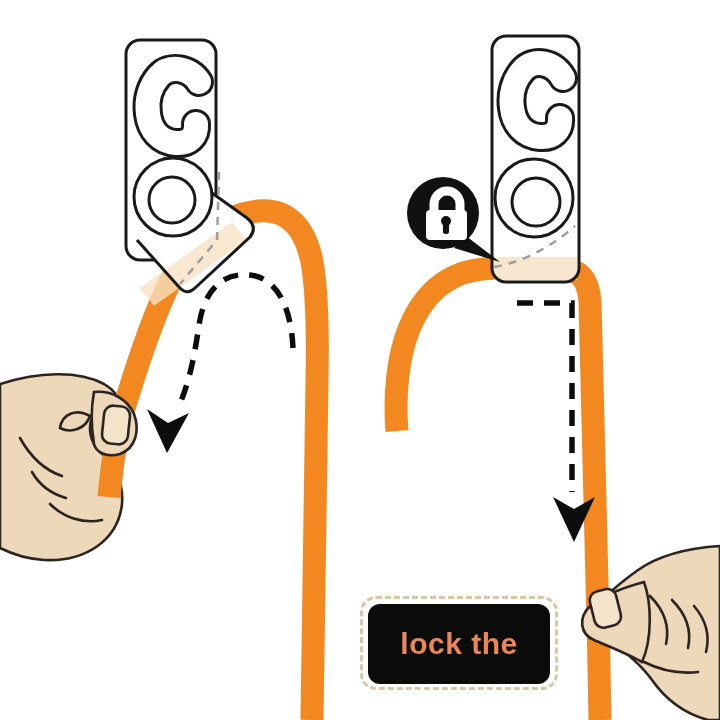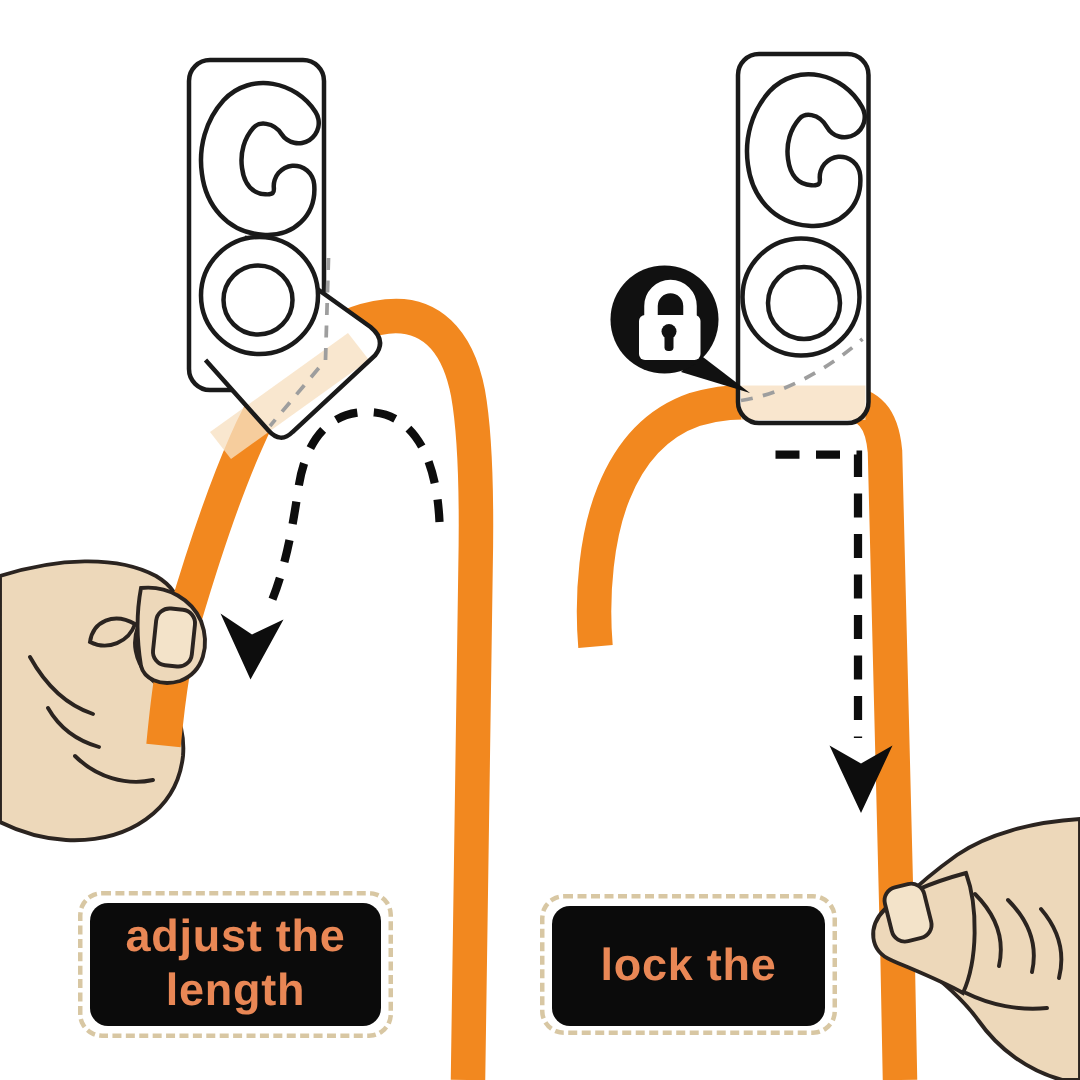--- a/index.html
+++ b/index.html
@@ -104,26 +104,20 @@
         <path fill="#0d0d0d" d="M 553,497 L 574,542 L 595,497 L 574,509 Z"></path>
       </g>
 
       <g stroke="#2b2420" stroke-width="2.6" fill="#edd8ba">
         <path d="M 644,582 C 622,588 602,596 590,606 C 578,618 580,634 594,640 C 610,647 628,654 642,662 C 652,640 652,604 644,582 Z"></path>
         <rect x="592" y="590" width="27" height="37" rx="9" transform="rotate(-14 605 609)" style="fill:#f3e3c9"></rect>
       </g>
     </g>
   </svg>
 
-  <div class="label" id="label-left">
-    <div class="label-inner">
-      <div class="label-line">adjust the</div>
-      <div class="label-line">length</div>
-    </div>
-  </div>
 
   <div class="label" id="label-right">
     <div class="label-inner">
       <div class="label-line">lock the</div>
     </div>
   </div>
 
 </div>
 
 </body></html>

